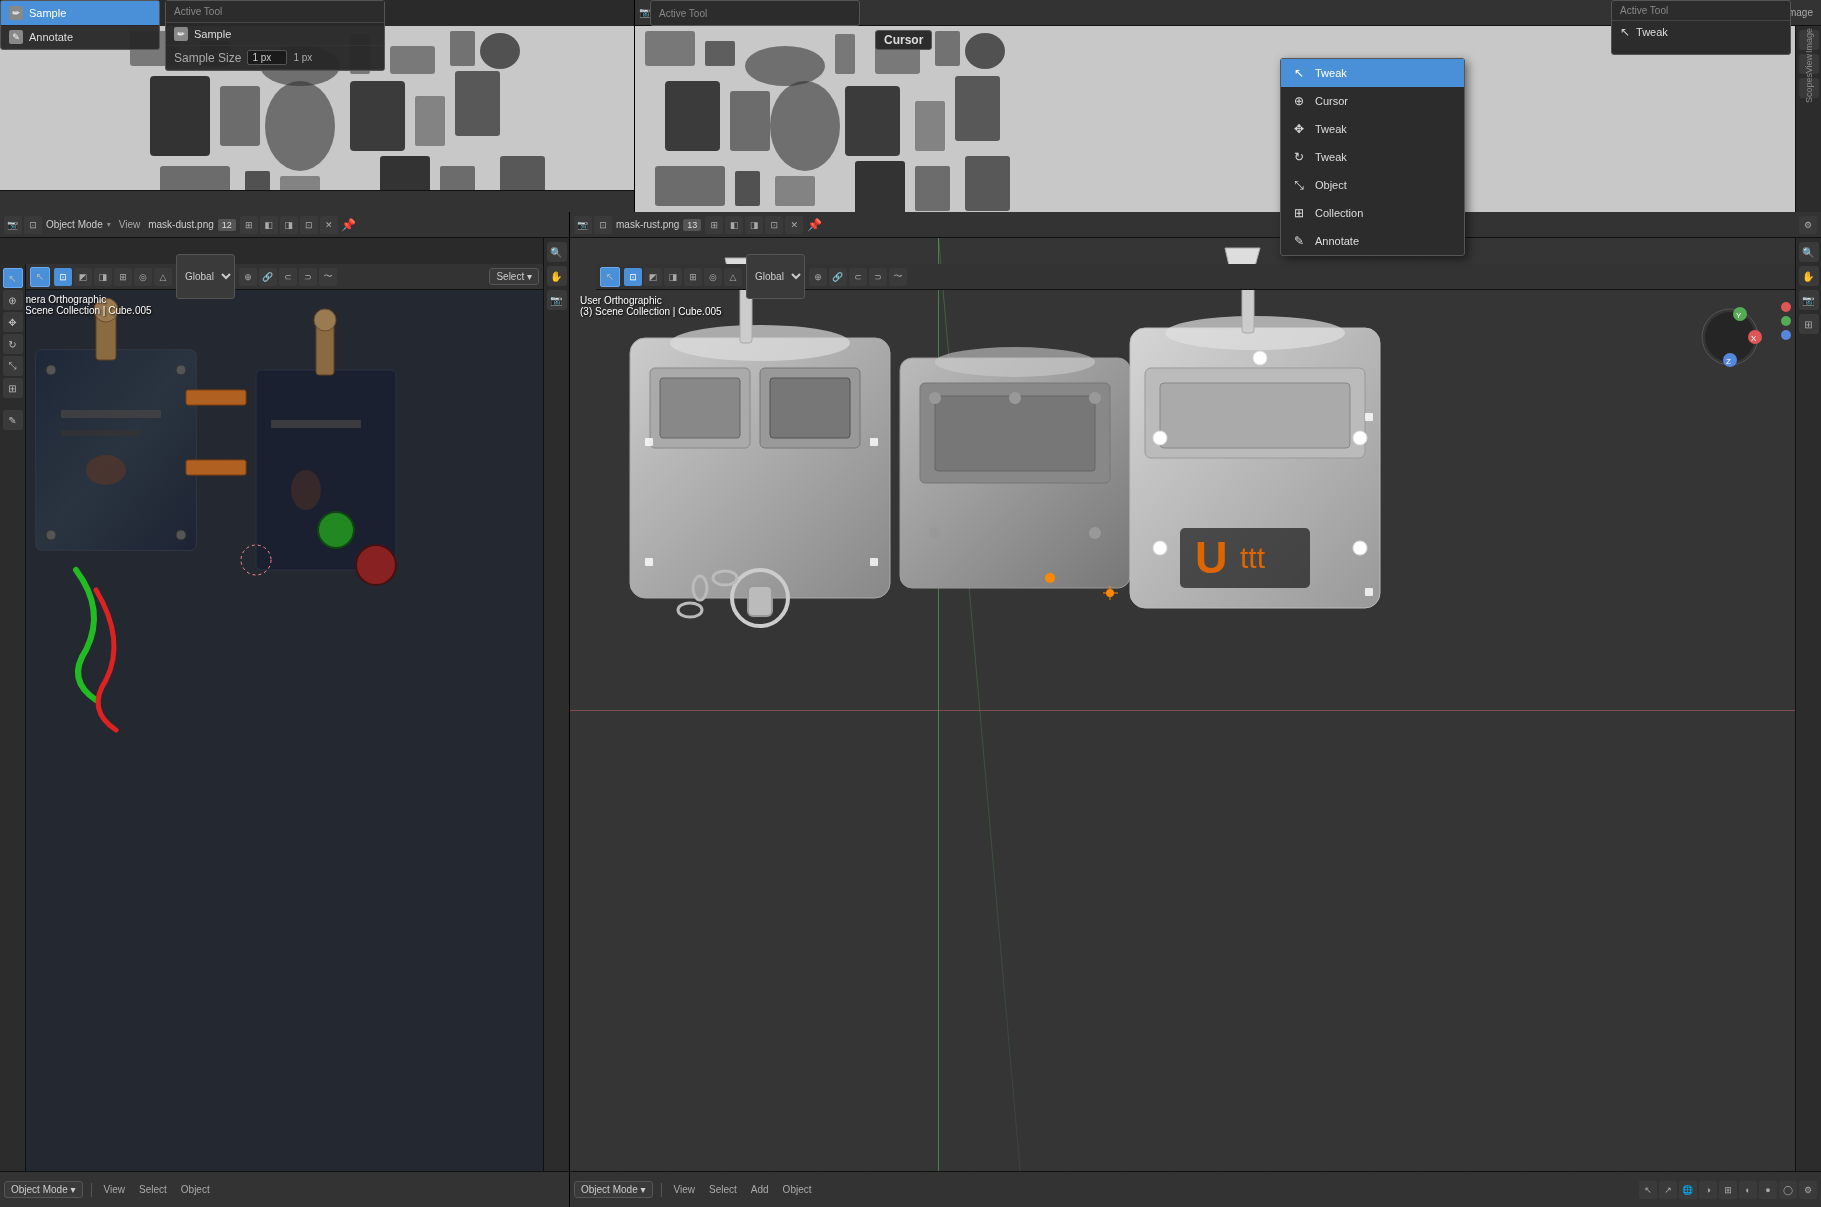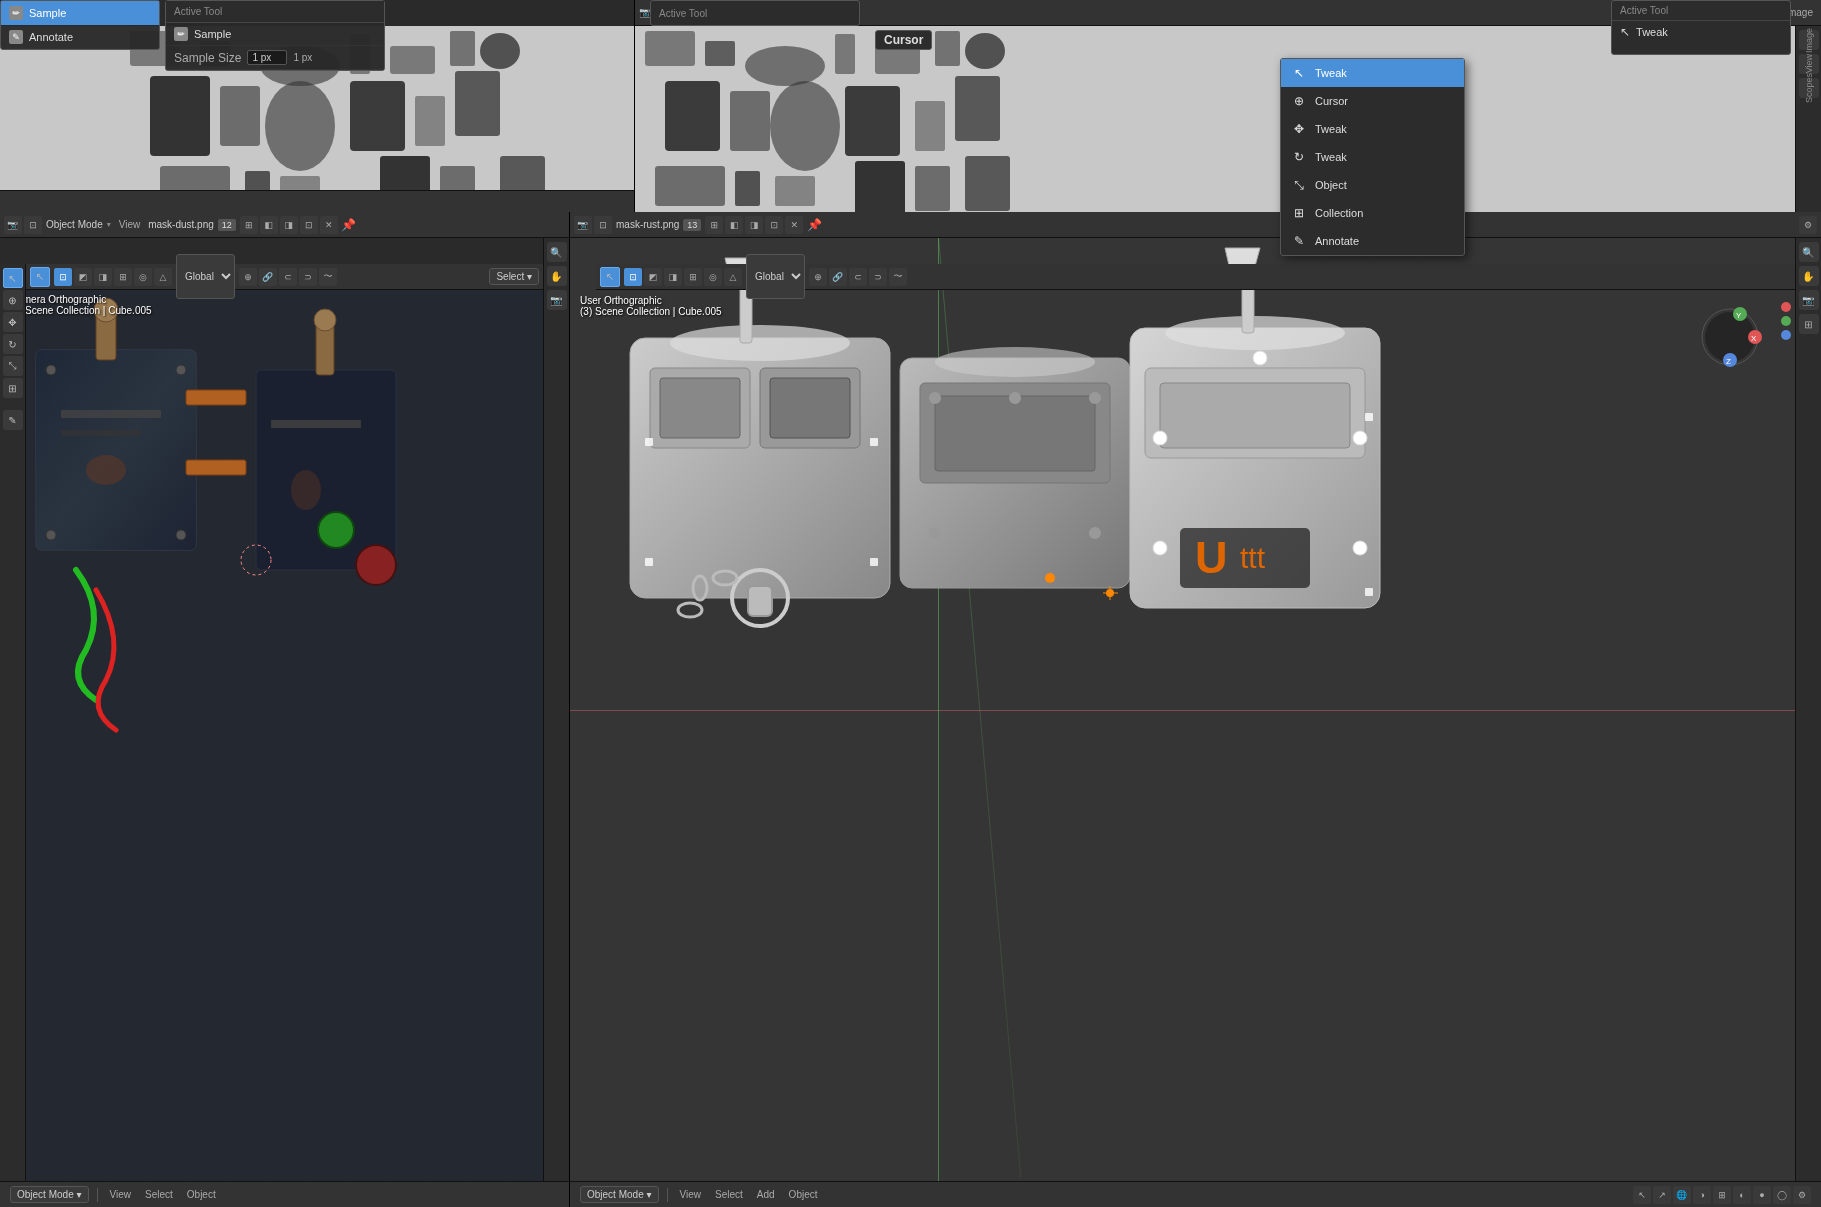--- a/index.html
+++ b/index.html
@@ -205,25 +205,25 @@
       color: #fff;
       text-shadow: 1px 1px 2px #000;
     }
 
     
     .status-bar {
       position: absolute;
       bottom: 0;
       left: 0;
       right: 0;
-      height: 26px;
+      height: 36px;
       background: #333;
       display: flex;
       align-items: center;
-      padding: 0 10px;
+      padding: 0 4px;
       gap: 6px;
       z-index: 5;
       border-top: 1px solid #111;
     }
 
     .status-btn {
       background: #3a3a3a;
       border: 1px solid #555;
       color: #ccc;
       padding: 2px 6px;

